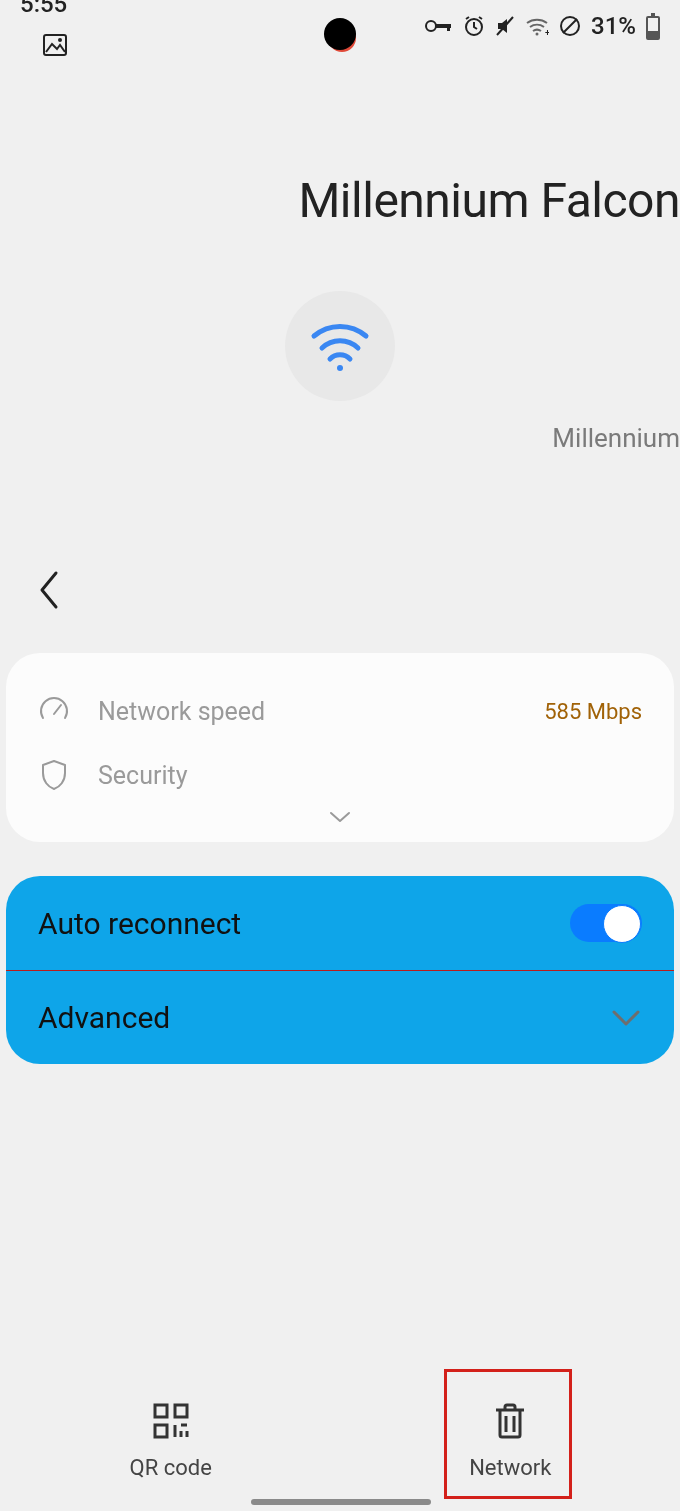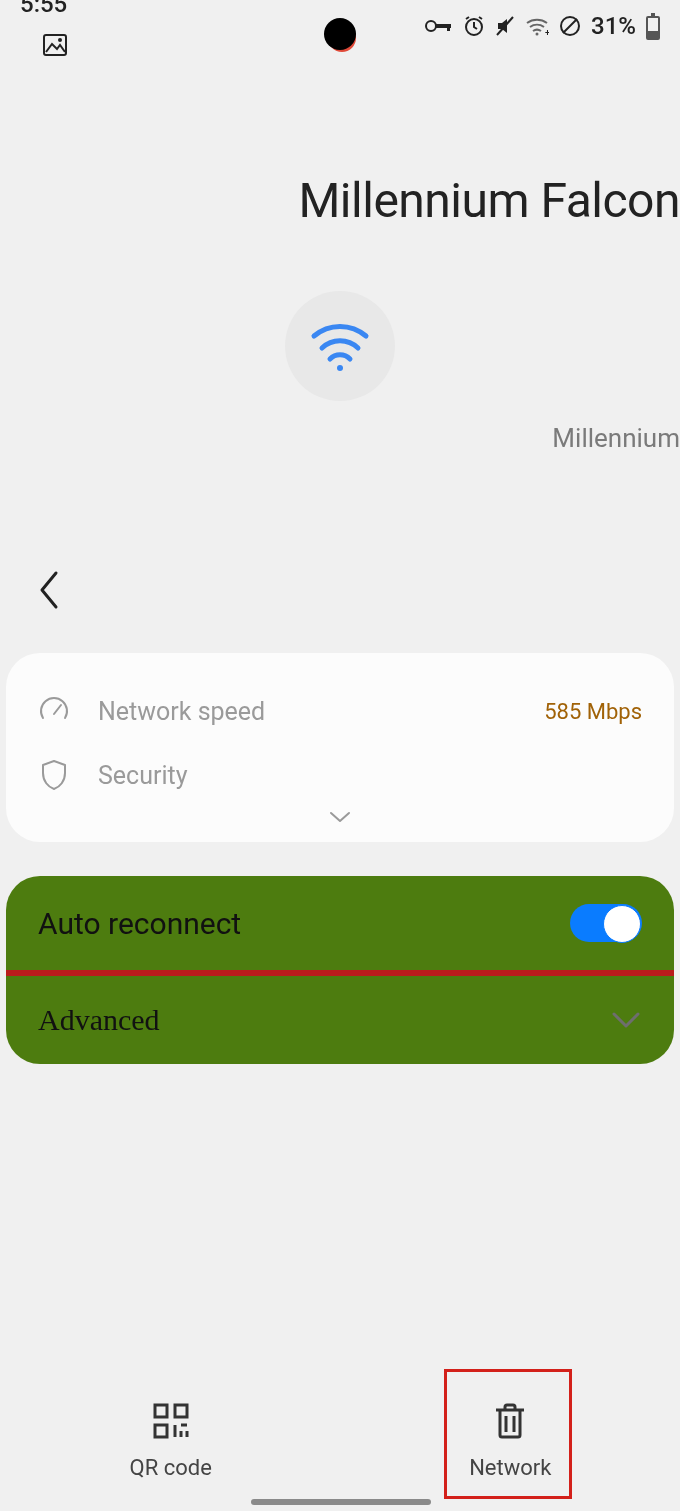--- a/index.html
+++ b/index.html
@@ -86,32 +86,32 @@
     .info-row .label { flex: 0 0 auto; }
     .info-row .spacer { flex: 1; }
     .info-row .value { color: #a16207; font-size: 22px; }
     .ip-value {
       width: 160px; height: 44px; background: #fff;
     }
     .expand-chevron { text-align: center; padding-top: 2px; }
 
     
     .settings-card {
-      background: #4d7c0f;
+      background: #0ea5e9;
       border-radius: 34px;
       margin: 34px 6px 0;
     }
     .setting-row {
       display: flex; align-items: center; justify-content: space-between;
       height: 94px;
       padding: 0 32px;
       font-size: 30px;
       color: #111;
     }
-    .setting-row + .setting-row { border-top: 6px solid #b91c1c; font-family: Liberation Serif, serif; }
+    .setting-row + .setting-row { border-top: 1px solid #b91c1c; }
 
     .toggle {
       width: 72px; height: 38px; border-radius: 19px;
       background: #0a7cff; position: relative;
     }
     .toggle::after {
       content: ""; position: absolute; right: 1px; top: 1px;
       width: 36px; height: 36px; border-radius: 50%;
       background: #fff; border: 1.5px solid #0a7cff;
     }

